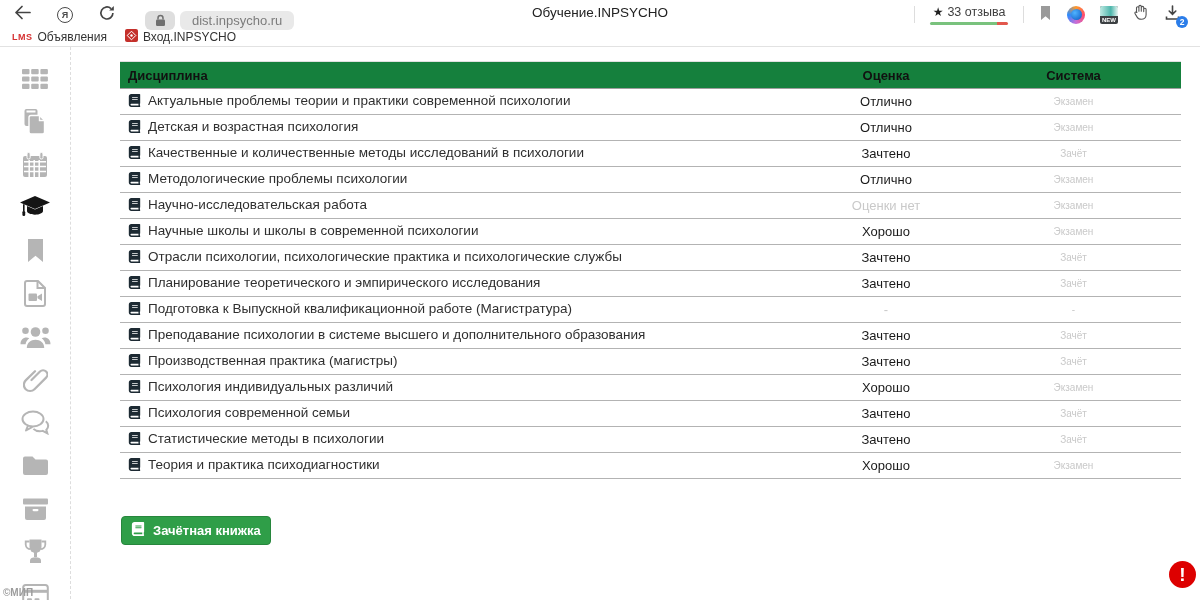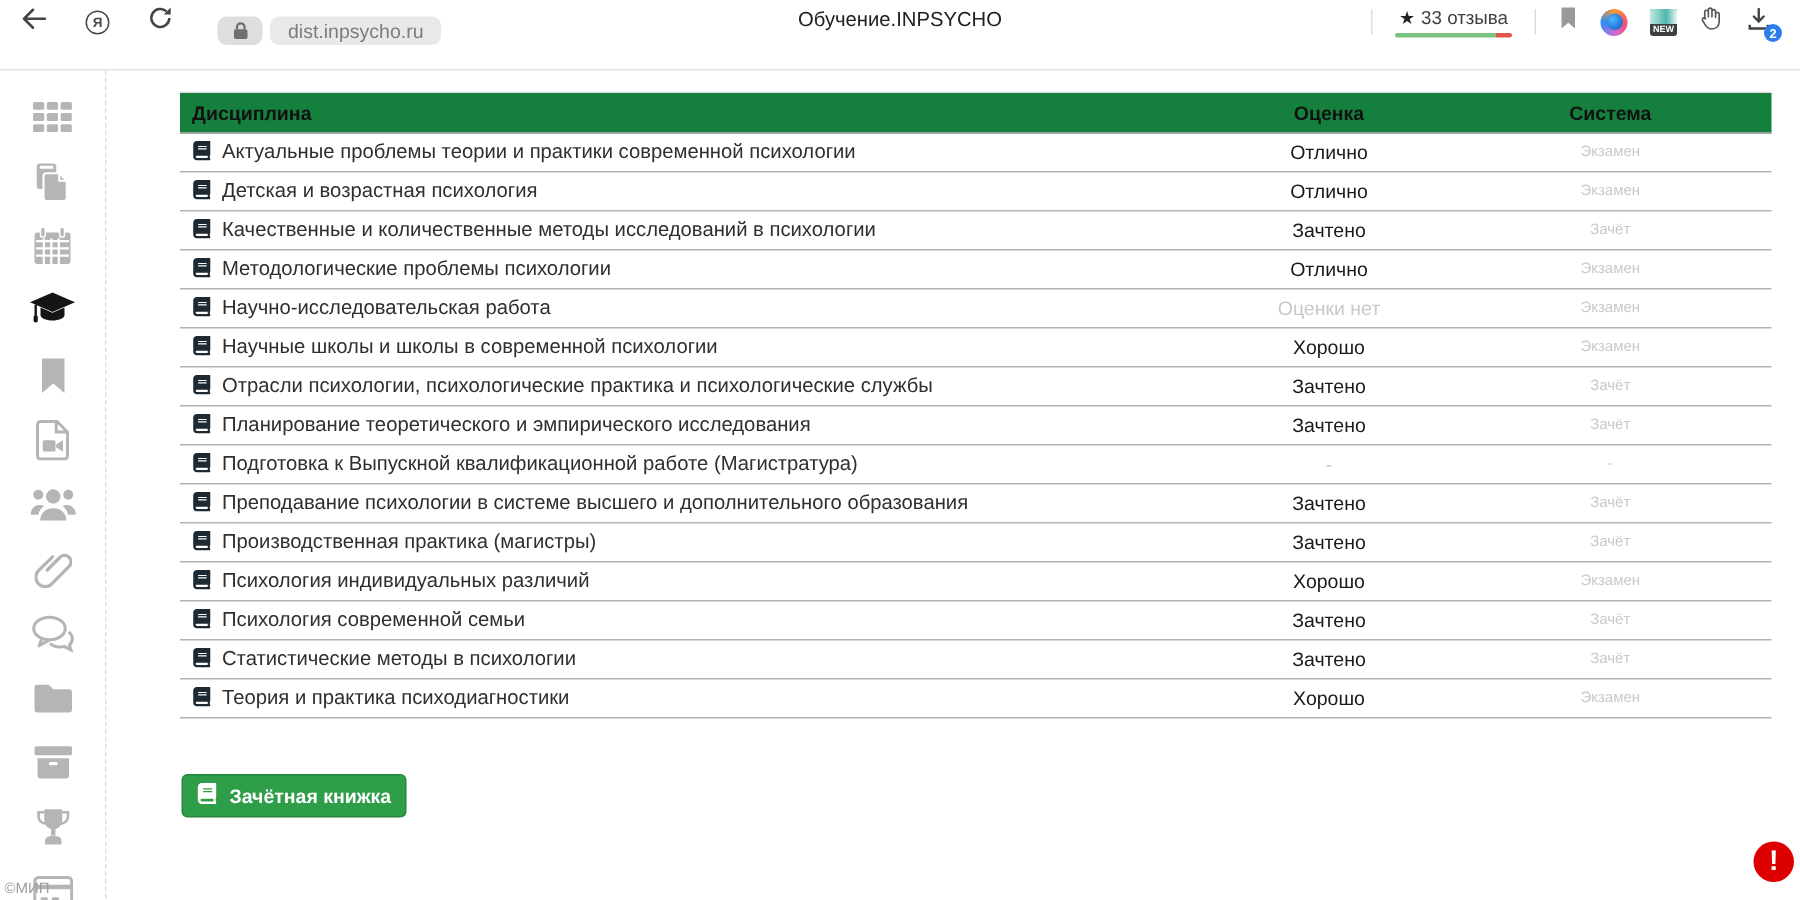--- a/index.html
+++ b/index.html
@@ -39,21 +39,21 @@
   .yandex-circle { width:16px; height:16px; border:1.6px solid #4a4a4a; border-radius:50%;
                    display:flex; align-items:center; justify-content:center;
                    font-size:9px; font-weight:bold; color:#4a4a4a; cursor:pointer; }
   .bookmarksrow { height:19px; display:flex; align-items:center; gap:18px; padding-left:12px; }
   .bm { display:flex; align-items:center; gap:5px; font-size:12px; color:#333; cursor:pointer; }
   .lms-logo { color:#d63031; font-weight:800; font-size:9px; letter-spacing:.5px; }
 
   
   .page { display:flex; height:552px; position:relative; }
   .sidebar { width:71px; border-right:1px dashed #ddd; display:flex; flex-direction:column;
-             align-items:center; padding-top:12px; position:relative; flex:0 0 71px; }
+             align-items:center; padding-top:12px; position:relative; flex:0 0 71px;font-weight:bold; }
   .side-icon { height:43px; width:100%; display:flex; align-items:center; justify-content:center; cursor:pointer; }
   .copyright { position:absolute; left:3px; bottom:1px; font-size:10px; color:#9c9c9c; }
 
   .content { flex:1; padding:14px 20px 0 49px; position:relative; }
   table { width:1061px; border-collapse:collapse; table-layout:fixed; }
   col.c-grade { width:160px; } col.c-system { width:215px; }
   thead th { background:#15803d; border-top:1px solid #e0e0e0; border-bottom:1px solid #9e9e9e;
              font-size:13px; color:#111; padding:5px 8px; height:27px; }
   th.h-disc { text-align:left; }
   th.h-mid { text-align:center; }
@@ -126,20 +126,36 @@
             <path d="M3.5 8.5V4c0-.7.5-1.2 1.2-1.2S5.9 3.3 5.9 4v3.2V2.6c0-.7.5-1.2 1.2-1.2s1.2.5 1.2 1.2v4.6V3.6c0-.7.5-1.2 1.2-1.2s1.2.5 1.2 1.2v4V5.4c0-.7.5-1.1 1.2-1.1s1.2.5 1.2 1.1v5.3c0 2.7-2 4.6-4.8 4.6-2.4 0-3.6-1.1-4.6-2.9l-1.6-2.7c-.4-.7-.2-1.4.4-1.7.5-.3 1.1-.2 1.5.3z" fill="#fff" stroke="#555" stroke-width="1.1" stroke-linejoin="round"></path>
           </svg>
       </span>
       <span class="dl-wrap">
         <svg width="17" height="16" viewBox="0 0 17 16">
             <path d="M8.5 1v8M5.2 6l3.3 3.3L11.8 6" stroke="#444" stroke-width="1.6" fill="none" stroke-linecap="round"></path>
             <path d="M2.5 11.5V14h12v-2.5" stroke="#444" stroke-width="1.6" fill="none"></path>
           </svg>
         <span class="dl-badge">2</span>
       </span>
+    </span>
+  </div>
+  <div class="bookmarksrow">
+    <span class="bm">
+      <span class="lms-logo">LMS</span>
+      <span>Объявления</span>
+    </span>
+    <span class="bm">
+      <span>
+        <svg width="13" height="13">
+            <rect width="13" height="13" rx="2" fill="#c4302b"></rect>
+            <path d="M6.5 2.2 10.8 6.5 6.5 10.8 2.2 6.5z" fill="none" stroke="#fff" stroke-width="1"></path>
+            <circle cx="6.5" cy="6.5" r="1.2" fill="#fff"></circle>
+          </svg>
+      </span>
+      <span>Вход.INPSYCHO</span>
     </span>
   </div>
 </div>
 
 <div class="page">
   <div class="sidebar">
     <div id="sidebar-icons">
         <div class="side-icon">
           <span><svg width="26" height="24" viewBox="0 0 26 24">
               <g fill="#b5b5b5">

